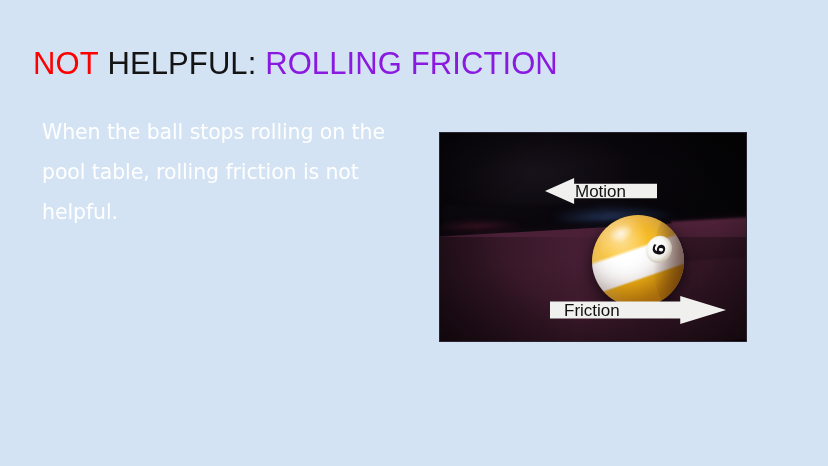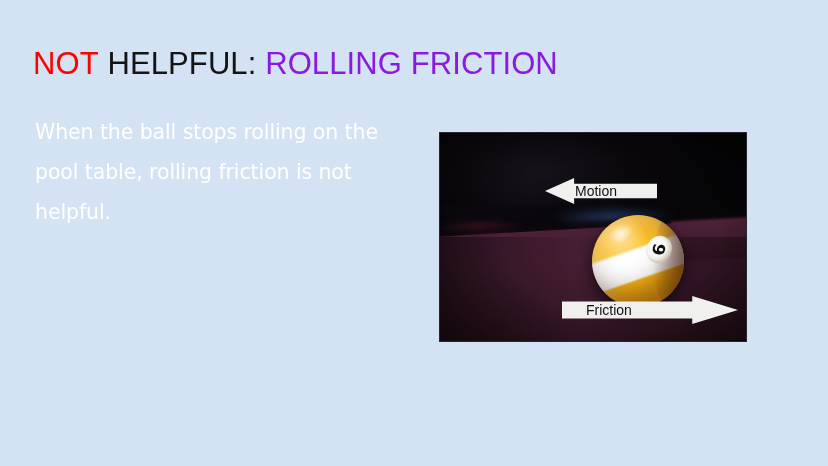--- a/index.html
+++ b/index.html
@@ -42,21 +42,21 @@
     left: 35px;
     top: 112px;
     width: 370px;
     font-family: "DejaVu Sans", sans-serif;
     color: #ffffff;
     font-size: 20.5px;
     line-height: 40px;
     letter-spacing: -0.1px;
   }
   #body-text p {
-    margin: 0 0 14px 0;
+    margin: 0 0 14px 7px;
   }
   #body-text p:last-child { margin-bottom: 0; }
 
   
   #photo {
     position: absolute;
     left: 440px;
     top: 133px;
     width: 306px;
     height: 208px;
@@ -216,40 +216,40 @@
     background: radial-gradient(ellipse 78% 78% at 55% 50%, rgba(0,0,0,0) 45%, rgba(0,0,0,0.55) 100%);
     pointer-events: none;
   }
 
   
   .arrow {
     position: absolute;
     display: flex;
     align-items: center;
     font-family: "Liberation Sans", sans-serif;
-    font-size: 14px;
+    font-size: 17px;
     color: #111111;
     background: #f0f0ee;
   }
   #arrow-motion {
     left: 105px;
     top: 45px;
     width: 112px;
     height: 26px;
     clip-path: polygon(0% 50%, 26% 0%, 26% 22%, 100% 22%, 100% 78%, 26% 78%, 26% 100%);
     padding-left: 30px;
     box-sizing: border-box;
   }
   #arrow-friction {
-    left: 122px;
+    left: 110px;
     top: 163px;
     width: 176px;
     height: 28px;
     clip-path: polygon(0% 20%, 74% 20%, 74% 0%, 100% 50%, 74% 100%, 74% 80%, 0% 80%);
-    padding-left: 24px;
+    padding-left: 14px;
     box-sizing: border-box;
   }
   .arrow span { line-height: 1; }
 </style>
 </head>
 <body>
 
 <div id="slide">
 
   <div id="slide-title">

